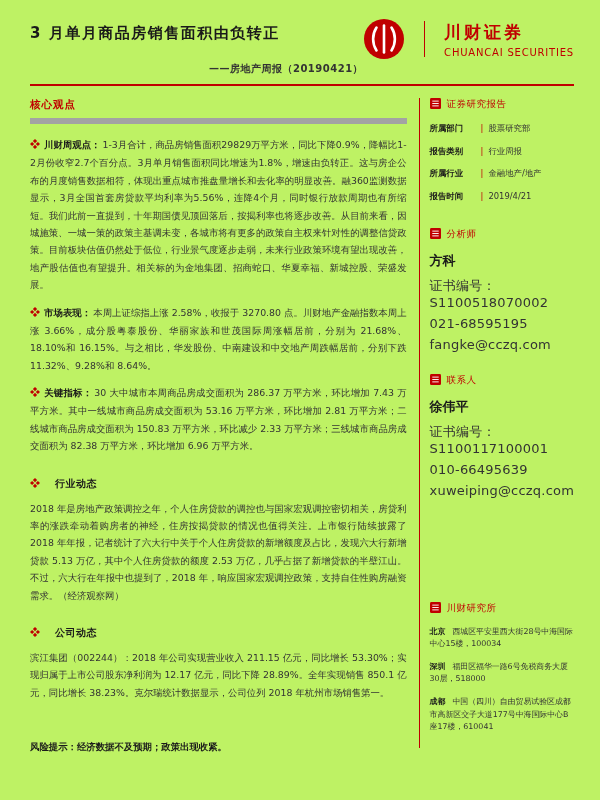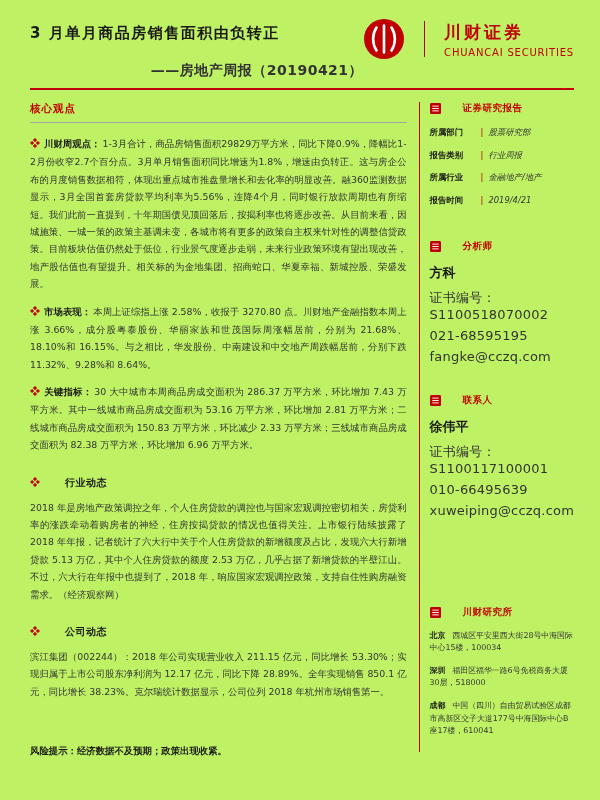--- a/index.html
+++ b/index.html
@@ -7,51 +7,51 @@
   html,body { margin:0; padding:0; background:#e8e8e8; }
   .page {
     width:600px; height:800px; margin:0 auto; background:#bef264;
     font-family:"DejaVu Sans","Liberation Sans",sans-serif;
     padding:16px 26px 0 30px; position:relative; overflow:hidden; color:#333;
   }
   
   .hdr { display:flex; justify-content:space-between; align-items:flex-start; }
   .hdr-left { width:384px; padding-top:8px; }
   .title { font-size:15px; font-weight:bold; color:#1a1a1a; letter-spacing:1.5px; margin:0 0 16px; }
-  .subtitle { font-size:14px; font-weight:bold; color:#333; text-align:right; letter-spacing:0.5px;margin-top:19px; }
+  .subtitle { font-size:10px; font-weight:bold; color:#333; text-align:right; letter-spacing:0.5px;margin-top:19px; }
   .brand { display:flex; align-items:center; gap:19px; padding-top:2px; }
   .logo { width:42px; height:42px; }
   .brand-sep { width:1px; height:36px; background:var(--accent); }
   .brand-cn { font-size:17px; font-weight:bold; color:var(--accent); letter-spacing:3px; white-space:nowrap; }
   .brand-en { font-size:10px; color:var(--accent); letter-spacing:0.8px; margin-top:3px; white-space:nowrap; }
   .rule { height:2px; background:var(--accent); margin-top:8px; }
   
   .content { display:flex; height:688px; margin-top:10px; }
   .main { width:380px; display:flex; flex-direction:column; }
   .vline { width:1px; background:var(--accent); margin:2px 10px 36px 12px; }
   .sidebar { flex:1; display:flex; flex-direction:column; padding-top:2px; }
   
   .core { color:var(--accent); font-size:10.5px; font-weight:bold; letter-spacing:1px;
-          border-bottom:1px solid #a3a3a3; padding-bottom:6px; margin:2px 0 12px; }
+          border-bottom:6px solid #a3a3a3; padding-bottom:6px; margin:2px 0 12px; }
   .para { font-size:9.4px; line-height:1.85; text-align:justify; color:#333; margin:0 0 10px; }
   .plabel { color:#1a1a1a; margin-right:2px; }
   .dmd { display:inline-block; width:11px; margin-right:3px; vertical-align:-1px; }
-  .sec-head { display:flex; align-items:center; gap:21px; font-size:10px; font-weight:bold;
+  .sec-head { display:flex; align-items:center; gap:11px; font-size:10px; font-weight:bold;
               color:#1a1a1a; margin:12px 0 9px; letter-spacing:0.5px; }
   .risk { font-size:9.4px; font-weight:bold; color:#1a1a1a; margin-top:auto; margin-bottom:30px; }
   .risk-label { color:#1a1a1a;text-align:center; }
   
-  .sb-head { display:flex; align-items:center; gap:22px; color:var(--accent); font-weight:bold;
+  .sb-head { display:flex; align-items:flex-start; gap:6px; color:var(--accent); font-weight:normal;
              font-size:9.5px; margin-bottom:11px; letter-spacing:0.5px; }
   .doc-icon { width:11px; height:11px; flex:0 0 11px; }
   .meta-row { display:flex; gap:5px; font-size:8.4px; margin-bottom:10px; line-height:1.5; }
   .mlabel { font-weight:bold; color:#1a1a1a; flex:0 0 46px; }
   .msep { color:var(--accent); }
-  .mvalue { color:#333; flex:1;font-style:italic; }
-  .sb-section { margin-top:24px; }
+  .mvalue { color:#333; flex:1; }
+  .sb-section { margin-top:16px; }
   .pname { font-size:13px; font-weight:bold; color:#1a1a1a; margin:2px 0 7px; }
   .pline { font-size:13px; color:#333; margin-bottom:6px; letter-spacing:0.2px; }
   .institute { margin-top:auto; margin-bottom:40px; }
   .office { font-size:7.9px; line-height:1.6; margin-bottom:10px; color:#333; }
   .city { font-weight:bold; color:#1a1a1a; margin-right:7px; }
 </style>
 </head>
 <body>
 
 <div class="page">

